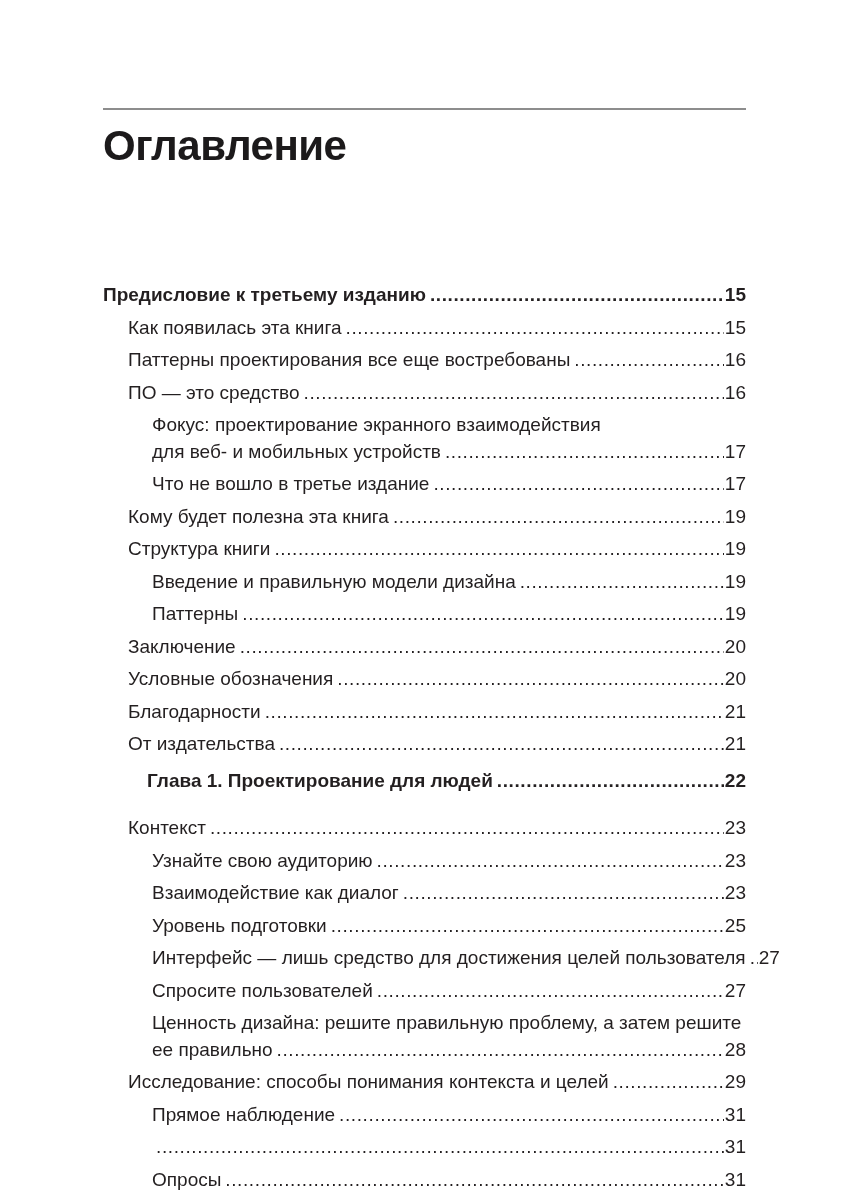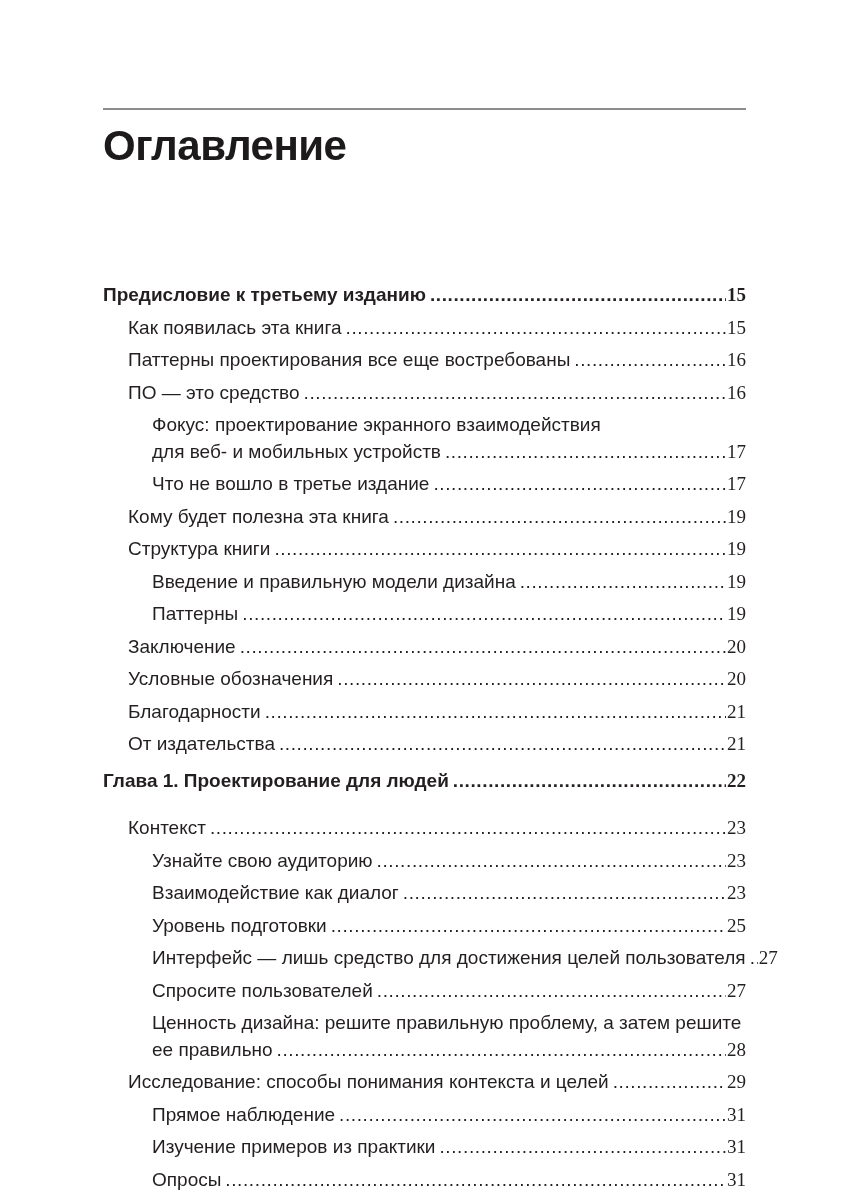--- a/index.html
+++ b/index.html
@@ -46,41 +46,40 @@
   .toc-entry .row {
     display: flex;
     align-items: baseline;
   }
   .toc-entry .pre-line {
     white-space: nowrap;
   }
   .toc-entry.lvl0 { padding-left: 0; font-weight: bold; }
   .toc-entry.lvl1 { padding-left: 25px; }
   .toc-entry.lvl2 { padding-left: 49px; }
-  .toc-entry.gap-lg { margin-top: 10px; }
+  .toc-entry.gap-lg { margin-top: 10px; margin-left: 44px; }
   .toc-entry.gap-sm { margin-top: 21px; }
   .label {
     white-space: nowrap;
     flex: 0 0 auto;
   }
   .leader {
     flex: 1 1 auto;
     overflow: hidden;
     white-space: nowrap;
     margin: 0 1px 0 4px;
     min-width: 8px;
   }
   .leader::after {
     content: "..........................................................................................................................................................................................................";
     letter-spacing: 0.6px;
   }
   .pagenum {
     flex: 0 0 auto;
     text-align: right;
-    font-family: Liberation Serif, serif;
   }
 </style>
 </head>
 <body>
 
 <div class="page">
   <div class="top-rule"></div>
   <h1 class="page-title">Оглавление</h1>
   <div class="toc-list">
       <div class="toc-entry lvl0">
@@ -248,21 +247,20 @@
       </div>
       <div class="toc-entry lvl2">
         <div class="row">
           <span class="label">Прямое наблюдение</span>
           <span class="leader"></span>
           <span class="pagenum">31</span>
         </div>
       </div>
       <div class="toc-entry lvl2">
         <div class="row">
-          <span class="label">Изучение примеров из практики</span>
           <span class="leader"></span>
           <span class="pagenum">31</span>
         </div>
       </div>
       <div class="toc-entry lvl2">
         <div class="row">
           <span class="label">Опросы</span>
           <span class="leader"></span>
           <span class="pagenum">31</span>
         </div>

